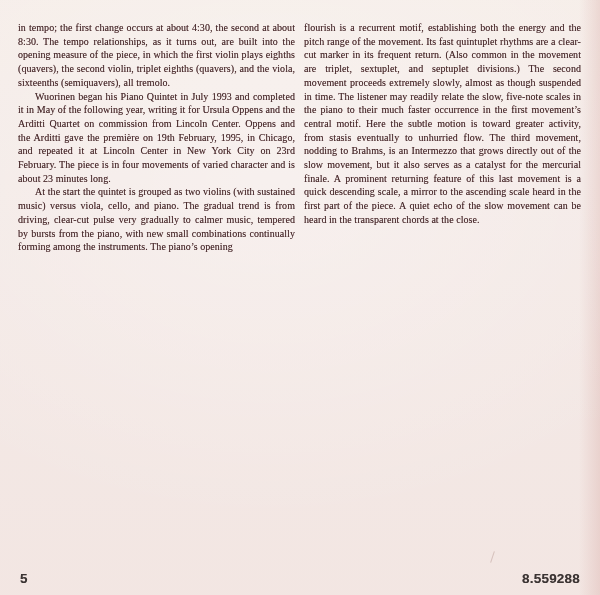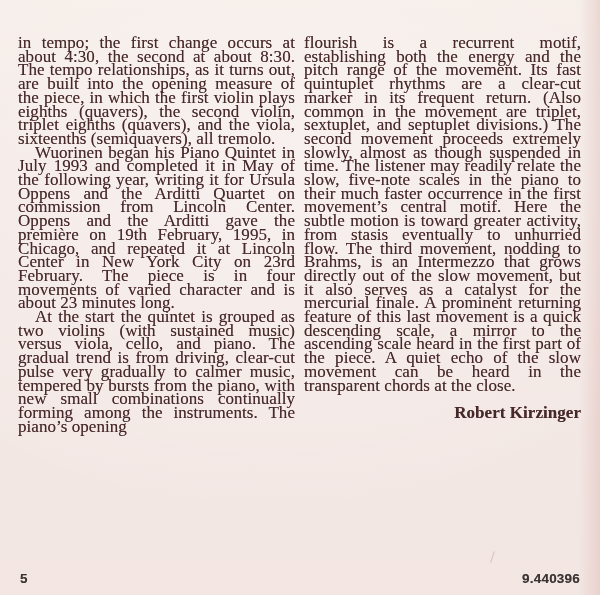--- a/index.html
+++ b/index.html
@@ -25,26 +25,25 @@
   }
   .columns {
     position: absolute;
     top: 21px;
     left: 18px;
     display: flex;
     gap: 9px;
   }
   .col {
     width: 277px;
-    font-size: 17px;
+    font-size: 10px;
     line-height: 13.7px;
     text-align: justify;
     letter-spacing: 0.05px;
     text-shadow: 0 0 0.5px rgba(86,44,48,0.55);
-    margin-top: 15px;
   }
   .para {
     margin: 0;
     padding: 0;
   }
   .para.indent {
     text-indent: 17px;
   }
   .italic {
   }
@@ -82,21 +81,20 @@
   <div class="columns">
     <div class="col">
         <p class="para"><span>in tempo; the first change occurs at about 4:30, the second at about 8:30. The tempo relationships, as it turns out, are built into the opening measure of the piece, in which the first violin plays eighths (quavers), the second violin, triplet eighths (quavers), and the viola, sixteenths (semiquavers), all tremolo.</span></p>
         <p class="para indent"><span>Wuorinen began his </span><span class="italic">Piano Quintet</span><span> in July 1993 and completed it in May of the following year, writing it for Ursula Oppens and the Arditti Quartet on commission from Lincoln Center. Oppens and the Arditti gave the première on 19th February, 1995, in Chicago, and repeated it at Lincoln Center in New York City on 23rd February. The piece is in four movements of varied character and is about 23 minutes long.</span></p>
         <p class="para indent"><span>At the start the quintet is grouped as two violins (with sustained music) versus viola, cello, and piano. The gradual trend is from driving, clear-cut pulse very gradually to calmer music, tempered by bursts from the piano, with new small combinations continually forming among the instruments. The piano’s opening</span></p>
       </div>
     <div class="col">
       <div>
           <p class="para"><span>flourish is a recurrent motif, establishing both the energy and the pitch range of the movement. Its fast quintuplet rhythms are a clear-cut marker in its frequent return. (Also common in the movement are triplet, sextuplet, and septuplet divisions.) The second movement proceeds extremely slowly, almost as though suspended in time. The listener may readily relate the slow, five-note scales in the piano to their much faster occurrence in the first movement’s central motif. Here the subtle motion is toward greater activity, from stasis eventually to unhurried flow. The third movement, nodding to Brahms, is an </span><span class="italic">Intermezzo</span><span> that grows directly out of the slow movement, but it also serves as a catalyst for the mercurial finale. A prominent returning feature of this last movement is a quick descending scale, a mirror to the ascending scale heard in the first part of the piece. A quiet echo of the slow movement can be heard in the transparent chords at the close.</span></p>
         </div>
-      <div class="byline">Robert Kirzinger</div>
     </div>
   </div>
 
   <div class="scratch"></div>
 
   <div class="footer-num footer-page-number">5</div>
-  <div class="footer-num footer-catalog">9.440396</div>
+  <div class="footer-num footer-catalog">8.559288</div>
 </div>
 
 </body></html>

